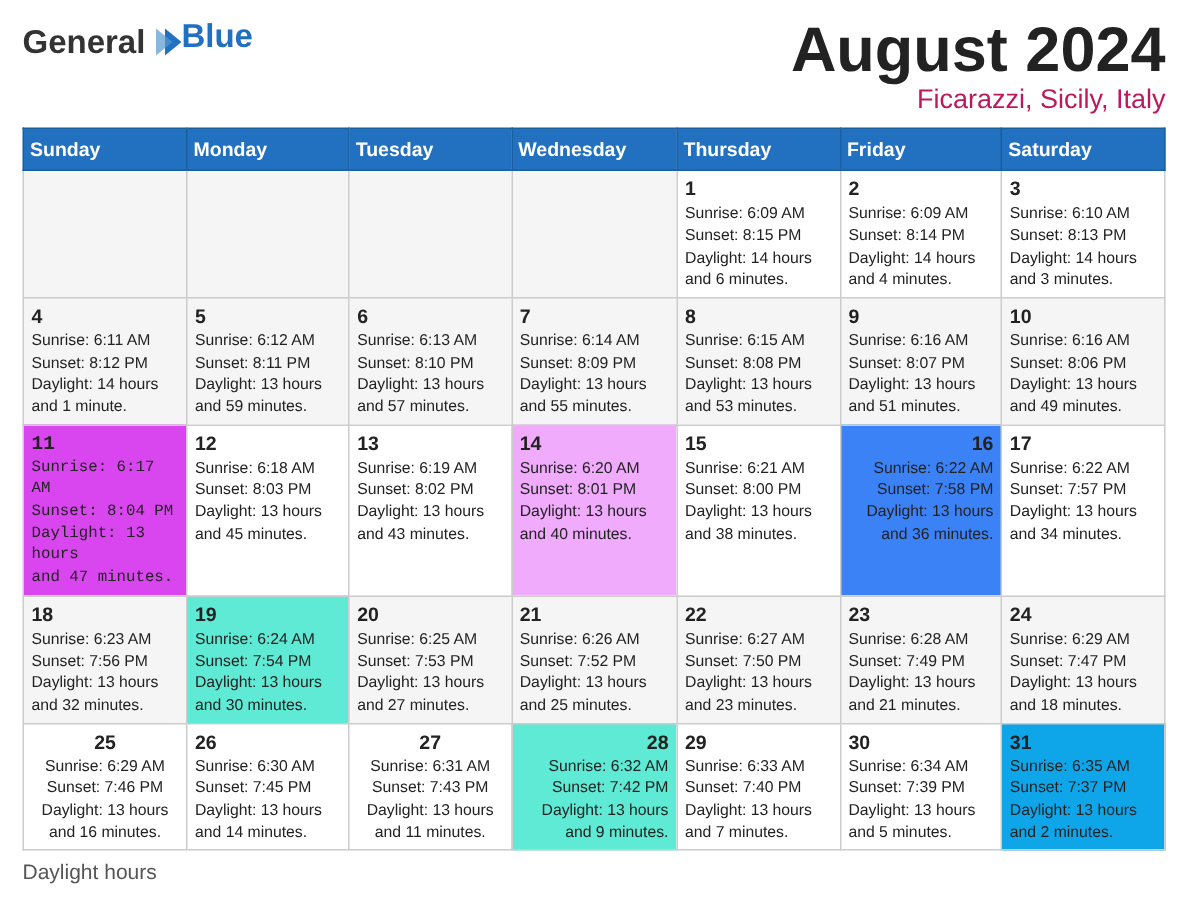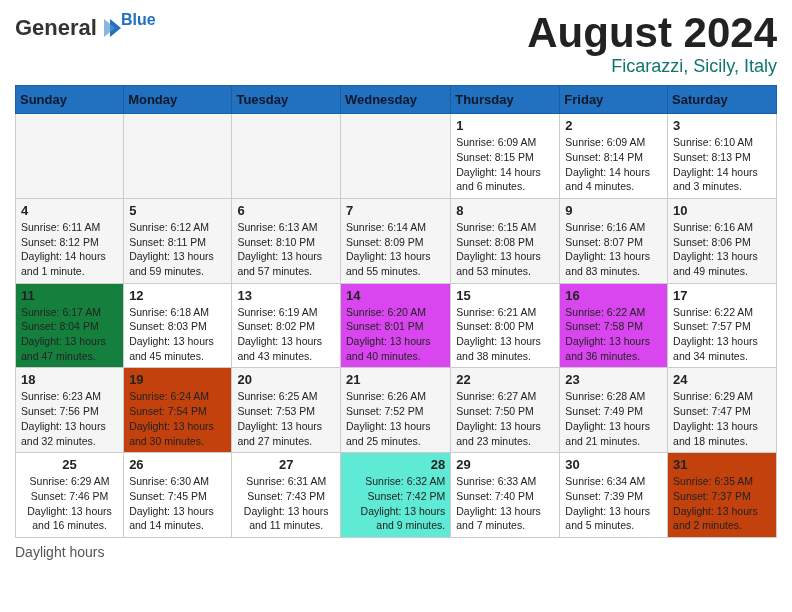--- a/index.html
+++ b/index.html
@@ -26,29 +26,29 @@
       text-align: right;
     }
     .month-title {
       font-size: 42px;
       font-weight: bold;
       color: #222;
       line-height: 1.1;
     }
     .location {
       font-size: 18px;
-      color: #0f766e;
+      color: #be185d;
     }
     .calendar {
       width: 100%;
       border-collapse: collapse;
     }
     .calendar th {
       background: #2271c0;
-      color: #0f172a;
+      color: #ffffff;
       font-size: 13px;
       font-weight: bold;
       padding: 6px 4px;
       text-align: left;
       border: 1px solid #1a5fa0;
     }
     .calendar td {
       vertical-align: top;
       border: 1px solid #ccc;
       padding: 4px 5px;
@@ -83,21 +83,21 @@
 
 <div class="header">
   <div class="logo">
     <div style="display:flex;align-items:center;gap:2px;">
       <span style="font-size:22px;font-weight:bold;color:#333;">General</span>
       <svg width="22" height="22" viewBox="0 0 22 22">
         <polygon points="11,2 22,11 11,20" fill="#2271c0"></polygon>
         <polygon points="5,2 16,11 5,20" fill="#5599d0" opacity="0.7"></polygon>
       </svg>
     </div>
-    <span style="font-size:16px;font-weight:bold;color:#2271c0;margin-top:-4px;">Blue</span>
+    <span style="font-size:22px;font-weight:bold;color:#2271c0;margin-top:-4px;">Blue</span>
   </div>
   <div class="title-block">
     <div class="month-title">August 2024</div>
     <div class="location">Ficarazzi, Sicily, Italy</div>
   </div>
 </div>
 
 <table class="calendar">
   <thead>
     <tr>
@@ -172,67 +172,67 @@
           <div class="day-info">Sunrise: 6:15 AM</div>
           <div class="day-info">Sunset: 8:08 PM</div>
           <div class="day-info">Daylight: 13 hours</div>
           <div class="day-info">and 53 minutes.</div>
         </td>
         <td style="background: rgb(245, 245, 245);">
           <span class="day-num">9</span>
           <div class="day-info">Sunrise: 6:16 AM</div>
           <div class="day-info">Sunset: 8:07 PM</div>
           <div class="day-info">Daylight: 13 hours</div>
-          <div class="day-info">and 83 minutes.</div>
+          <div class="day-info">and 51 minutes.</div>
         </td>
         <td style="background: rgb(245, 245, 245);">
           <span class="day-num">10</span>
           <div class="day-info">Sunrise: 6:16 AM</div>
           <div class="day-info">Sunset: 8:06 PM</div>
           <div class="day-info">Daylight: 13 hours</div>
           <div class="day-info">and 49 minutes.</div>
         </td>
       </tr>
       <tr>
-        <td style="background: #15803d;">
+        <td style="background: #d946ef; font-family: Liberation Mono, monospace;">
           <span class="day-num">11</span>
           <div class="day-info">Sunrise: 6:17 AM</div>
           <div class="day-info">Sunset: 8:04 PM</div>
           <div class="day-info">Daylight: 13 hours</div>
           <div class="day-info">and 47 minutes.</div>
         </td>
         <td style="background: rgb(255, 255, 255);">
           <span class="day-num">12</span>
           <div class="day-info">Sunrise: 6:18 AM</div>
           <div class="day-info">Sunset: 8:03 PM</div>
           <div class="day-info">Daylight: 13 hours</div>
           <div class="day-info">and 45 minutes.</div>
         </td>
         <td style="background: rgb(255, 255, 255);">
           <span class="day-num">13</span>
           <div class="day-info">Sunrise: 6:19 AM</div>
           <div class="day-info">Sunset: 8:02 PM</div>
           <div class="day-info">Daylight: 13 hours</div>
           <div class="day-info">and 43 minutes.</div>
         </td>
-        <td style="background: #d946ef;">
+        <td style="background: #f0abfc;">
           <span class="day-num">14</span>
           <div class="day-info">Sunrise: 6:20 AM</div>
           <div class="day-info">Sunset: 8:01 PM</div>
           <div class="day-info">Daylight: 13 hours</div>
           <div class="day-info">and 40 minutes.</div>
         </td>
         <td style="background: rgb(255, 255, 255);">
           <span class="day-num">15</span>
           <div class="day-info">Sunrise: 6:21 AM</div>
           <div class="day-info">Sunset: 8:00 PM</div>
           <div class="day-info">Daylight: 13 hours</div>
           <div class="day-info">and 38 minutes.</div>
         </td>
-        <td style="background: #d946ef;">
+        <td style="background: #3b82f6; text-align: right;">
           <span class="day-num">16</span>
           <div class="day-info">Sunrise: 6:22 AM</div>
           <div class="day-info">Sunset: 7:58 PM</div>
           <div class="day-info">Daylight: 13 hours</div>
           <div class="day-info">and 36 minutes.</div>
         </td>
         <td style="background: rgb(255, 255, 255);">
           <span class="day-num">17</span>
           <div class="day-info">Sunrise: 6:22 AM</div>
           <div class="day-info">Sunset: 7:57 PM</div>
@@ -241,21 +241,21 @@
         </td>
       </tr>
       <tr>
         <td style="background: rgb(245, 245, 245); margin-left: 20px;">
           <span class="day-num">18</span>
           <div class="day-info">Sunrise: 6:23 AM</div>
           <div class="day-info">Sunset: 7:56 PM</div>
           <div class="day-info">Daylight: 13 hours</div>
           <div class="day-info">and 32 minutes.</div>
         </td>
-        <td style="background: #c2410c;">
+        <td style="background: #5eead4;">
           <span class="day-num">19</span>
           <div class="day-info">Sunrise: 6:24 AM</div>
           <div class="day-info">Sunset: 7:54 PM</div>
           <div class="day-info">Daylight: 13 hours</div>
           <div class="day-info">and 30 minutes.</div>
         </td>
         <td style="background: rgb(245, 245, 245);">
           <span class="day-num">20</span>
           <div class="day-info">Sunrise: 6:25 AM</div>
           <div class="day-info">Sunset: 7:53 PM</div>
@@ -327,21 +327,21 @@
           <div class="day-info">Daylight: 13 hours</div>
           <div class="day-info">and 7 minutes.</div>
         </td>
         <td style="background: rgb(255, 255, 255);">
           <span class="day-num">30</span>
           <div class="day-info">Sunrise: 6:34 AM</div>
           <div class="day-info">Sunset: 7:39 PM</div>
           <div class="day-info">Daylight: 13 hours</div>
           <div class="day-info">and 5 minutes.</div>
         </td>
-        <td style="background: #c2410c; margin-top: 28px;">
+        <td style="background: #0ea5e9; margin-top: 28px;">
           <span class="day-num">31</span>
           <div class="day-info">Sunrise: 6:35 AM</div>
           <div class="day-info">Sunset: 7:37 PM</div>
           <div class="day-info">Daylight: 13 hours</div>
           <div class="day-info">and 2 minutes.</div>
         </td>
       </tr>
     </tbody>
 </table>
 

